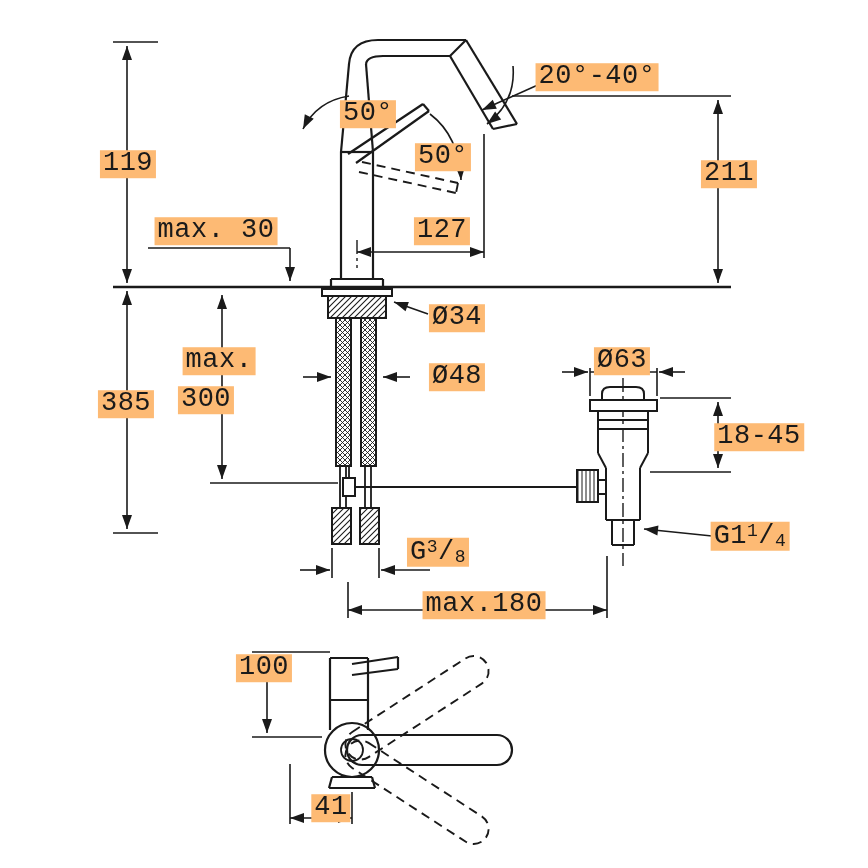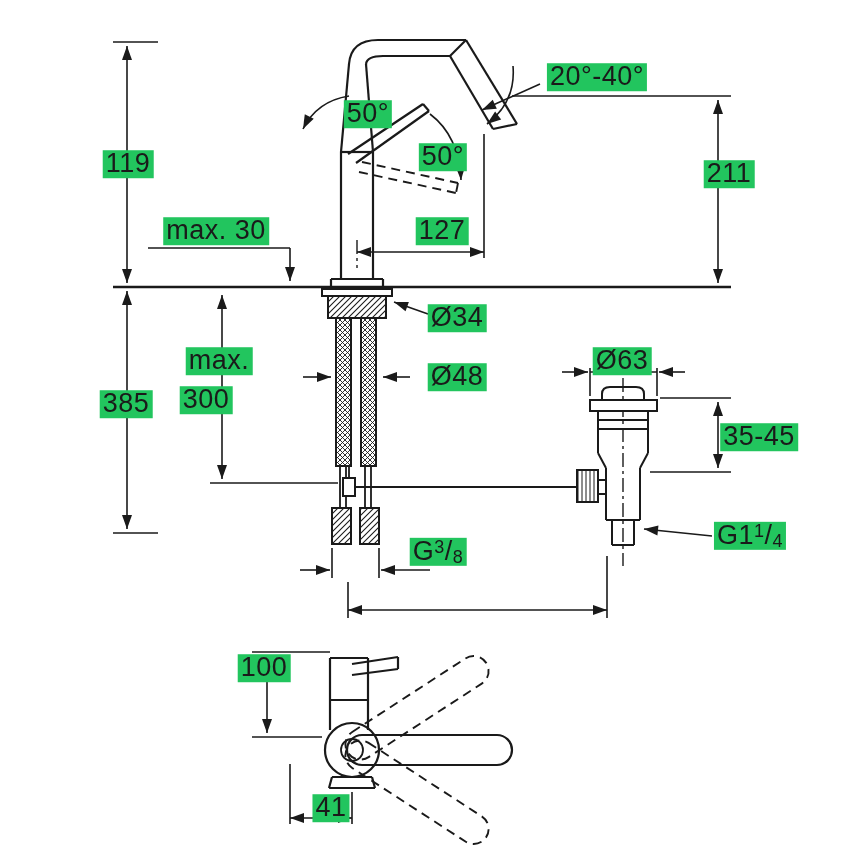--- a/index.html
+++ b/index.html
@@ -3,22 +3,22 @@
 <meta charset="utf-8">
 <style>
   html,body{margin:0;padding:0;background:#fff;}
   .canvas{
     position:relative;width:868px;height:868px;background:#ffffff;
     font-family:"Liberation Sans",sans-serif;color:#1a1a1a;overflow:hidden;
   }
   .canvas svg{position:absolute;left:0;top:0;}
   .lbl{
     position:absolute;transform:translate(-50%,-50%);
-    background:#22c55e;padding:0 3px;font-size:27px;line-height:1.02;
-    white-space:nowrap;color:#1a1a1a;letter-spacing:.5px;
+    background:#fdba74;padding:0 3px;font-size:27px;line-height:1.02;
+    white-space:nowrap;color:#1a1a1a;letter-spacing:.5px;font-family:Liberation Mono, monospace;
   }
   .frac-sup{font-size:18px;vertical-align:7px;}
   .frac-sub{font-size:18px;vertical-align:-3px;}
 </style>
 </head>
 <body>
 
 <div class="canvas">
 
 <svg width="868" height="868" viewBox="0 0 868 868">
@@ -199,22 +199,23 @@
 <div class="lbl" style="left:219px;top:361px">max.</div>
 <div class="lbl" style="left:206px;top:400px">300</div>
 <div class="lbl" style="left:368px;top:114px">50°</div>
 <div class="lbl" style="left:443px;top:157px">50°</div>
 <div class="lbl" style="left:597px;top:77px">20°-40°</div>
 <div class="lbl" style="left:442px;top:231px">127</div>
 <div class="lbl" style="left:729px;top:174px">211</div>
 <div class="lbl" style="left:457px;top:318px">Ø34</div>
 <div class="lbl" style="left:457px;top:377px">Ø48</div>
 <div class="lbl" style="left:622px;top:361px">Ø63</div>
-<div class="lbl" style="left:759px;top:437px">35-45</div>
+<div class="lbl" style="left:759px;top:437px">18-45</div>
 
 <div class="lbl" style="left:438px;top:552px"><span>G</span><span class="frac-sup">3</span><span>/</span><span class="frac-sub">8</span></div>
 
 <div class="lbl" style="left:750px;top:536px"><span>G1</span><span class="frac-sup">1</span><span>/</span><span class="frac-sub">4</span></div>
 
+<div class="lbl" style="left:484px;top:605px">max.180</div>
 <div class="lbl" style="left:264px;top:668px">100</div>
 <div class="lbl" style="left:331px;top:808px">41</div>
 
 </div>
 
 </body></html>

